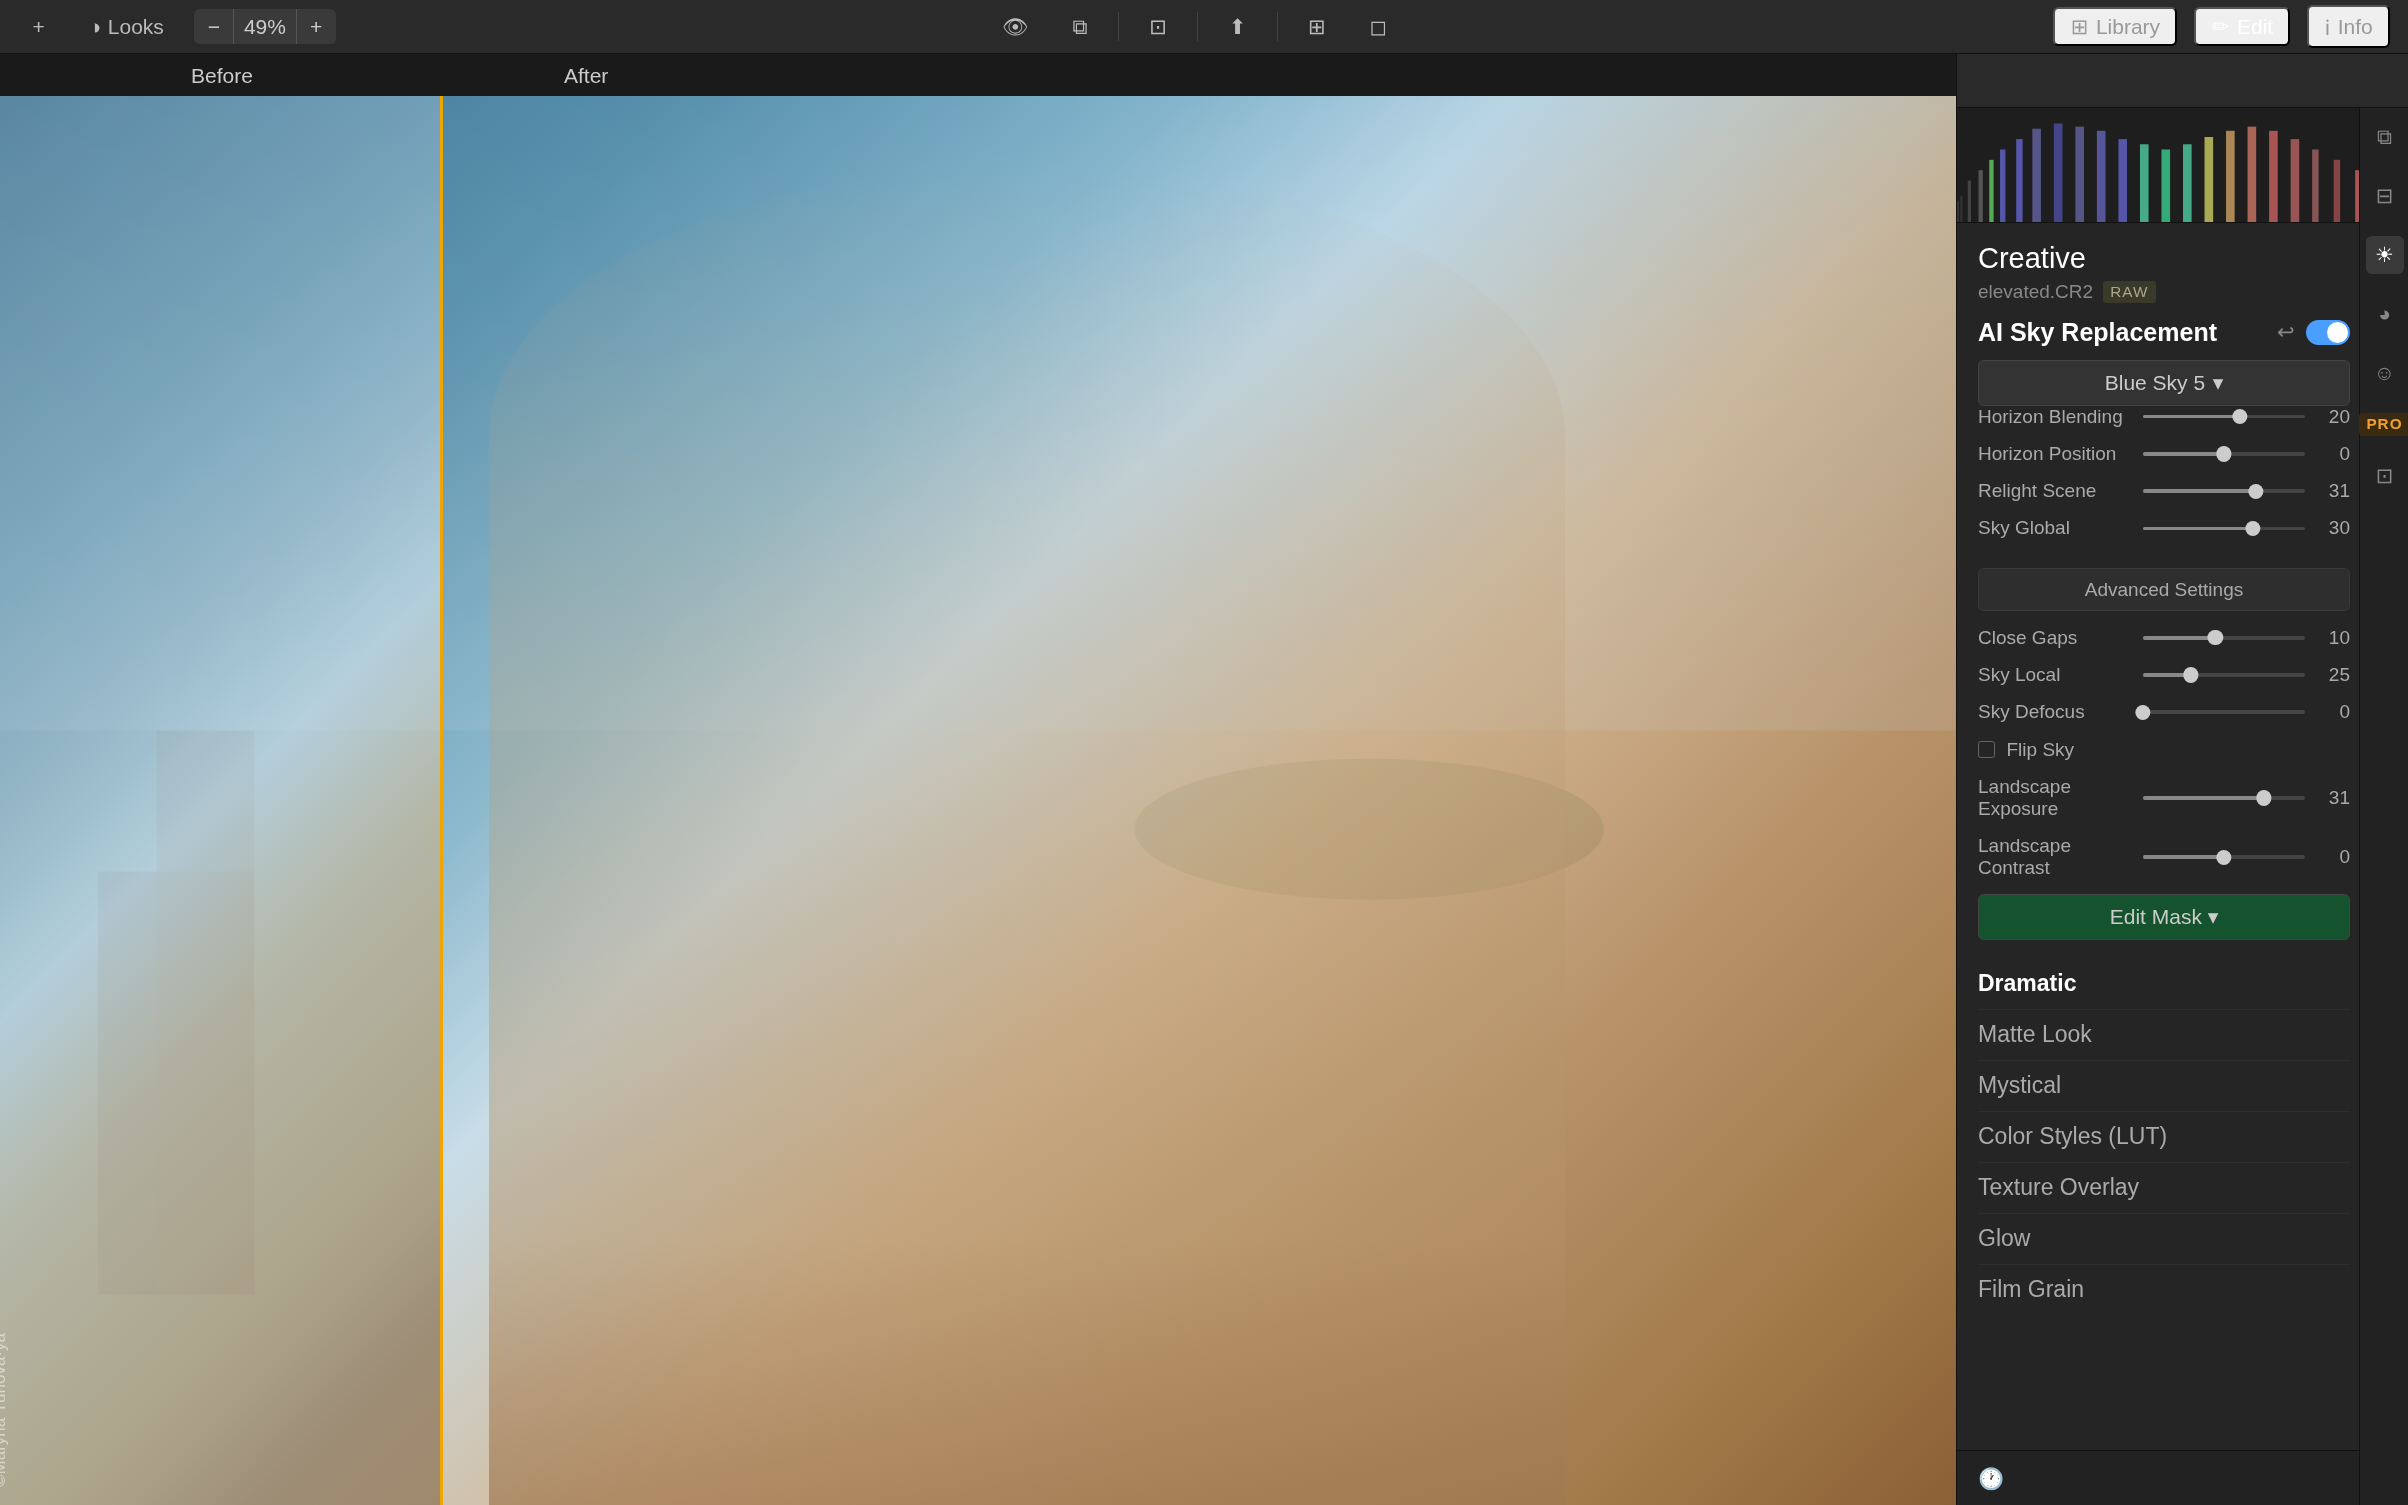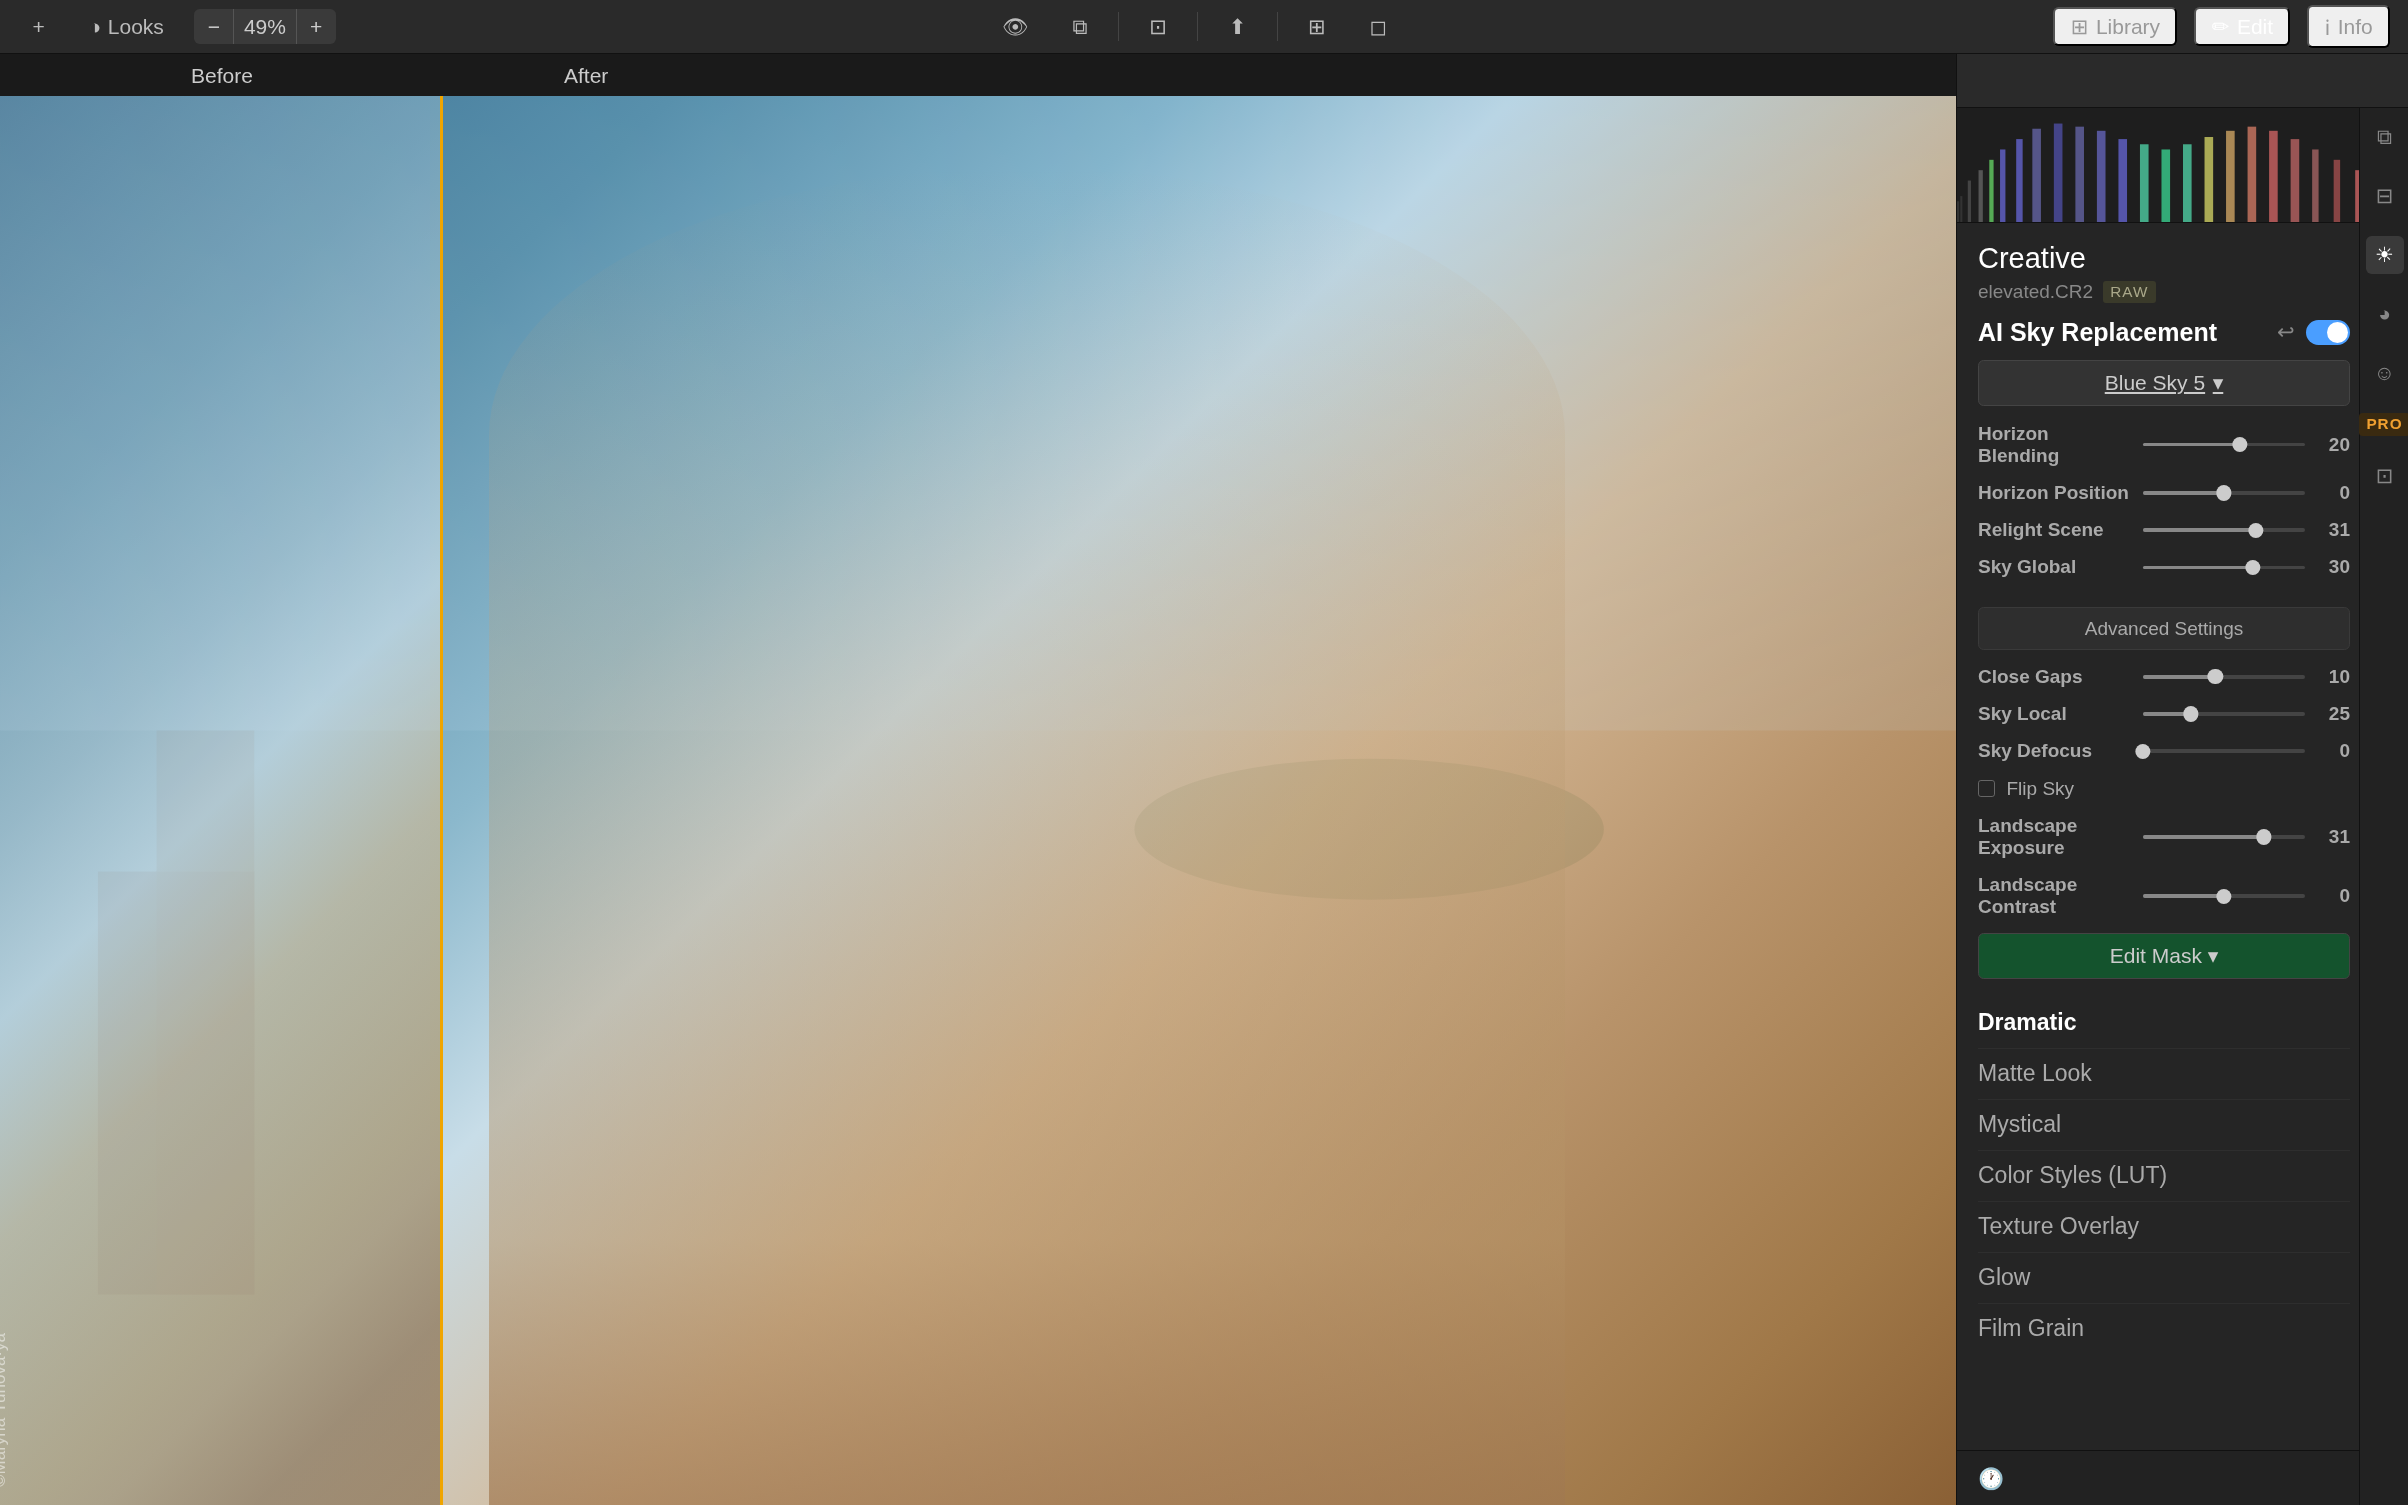--- a/index.html
+++ b/index.html
@@ -311,30 +311,28 @@
       border-radius: 5.7px;
       color: #ccc;
       font-size: 21px;
       padding: 9.6px 15.3px;
       text-align: center;
       cursor: pointer;
       display: flex;
       align-items: center;
       justify-content: center;
       gap: 7.6px;
-      margin-bottom: 17px;
-      text-decoration: underline;
+      margin-bottom: 0;
     }
 
     
     .slider-row {
       display: flex;
       align-items: center;
       margin-bottom: 15.3px;
-      font-weight: bold;
     }
     .slider-label {
       font-size: 19px;
       color: #aaa;
       flex: 1;
       min-width: 153px;
     }
     .slider-track {
       flex: 2;
       height: 3.8px;

